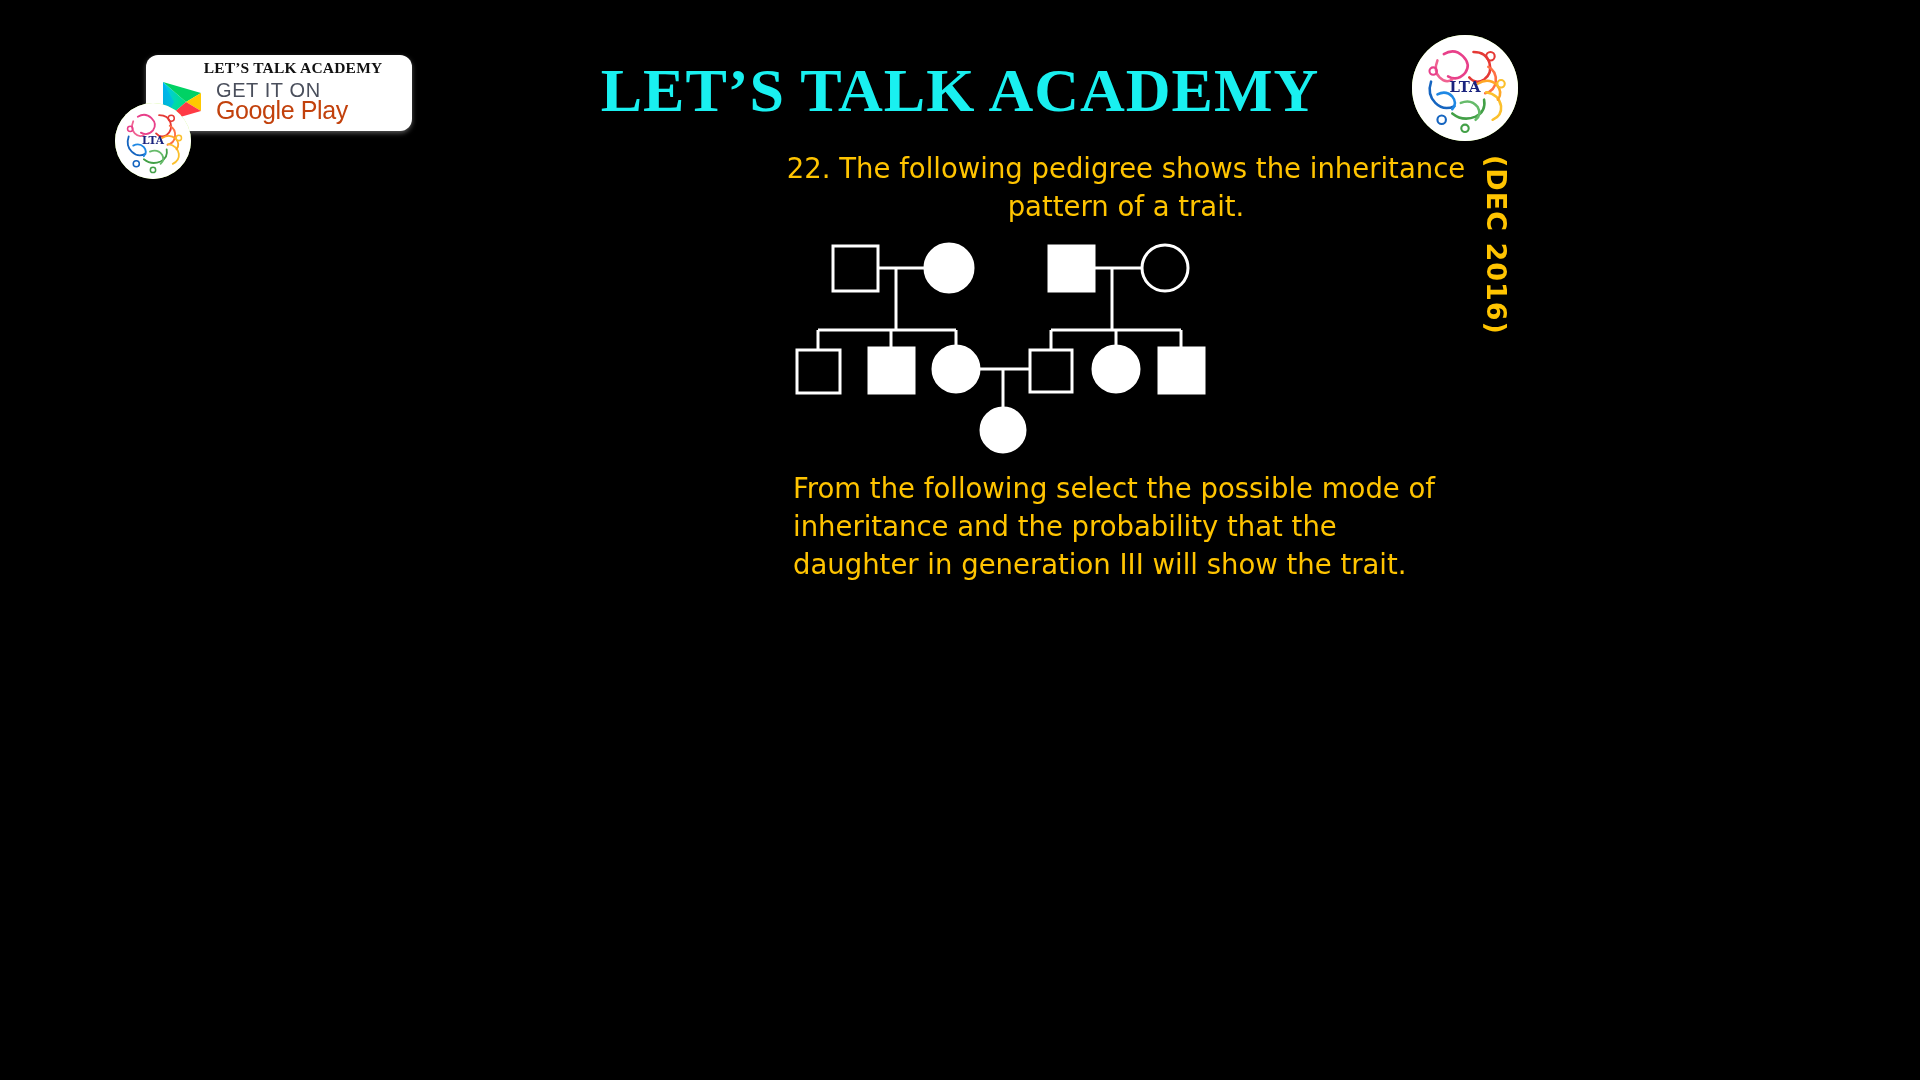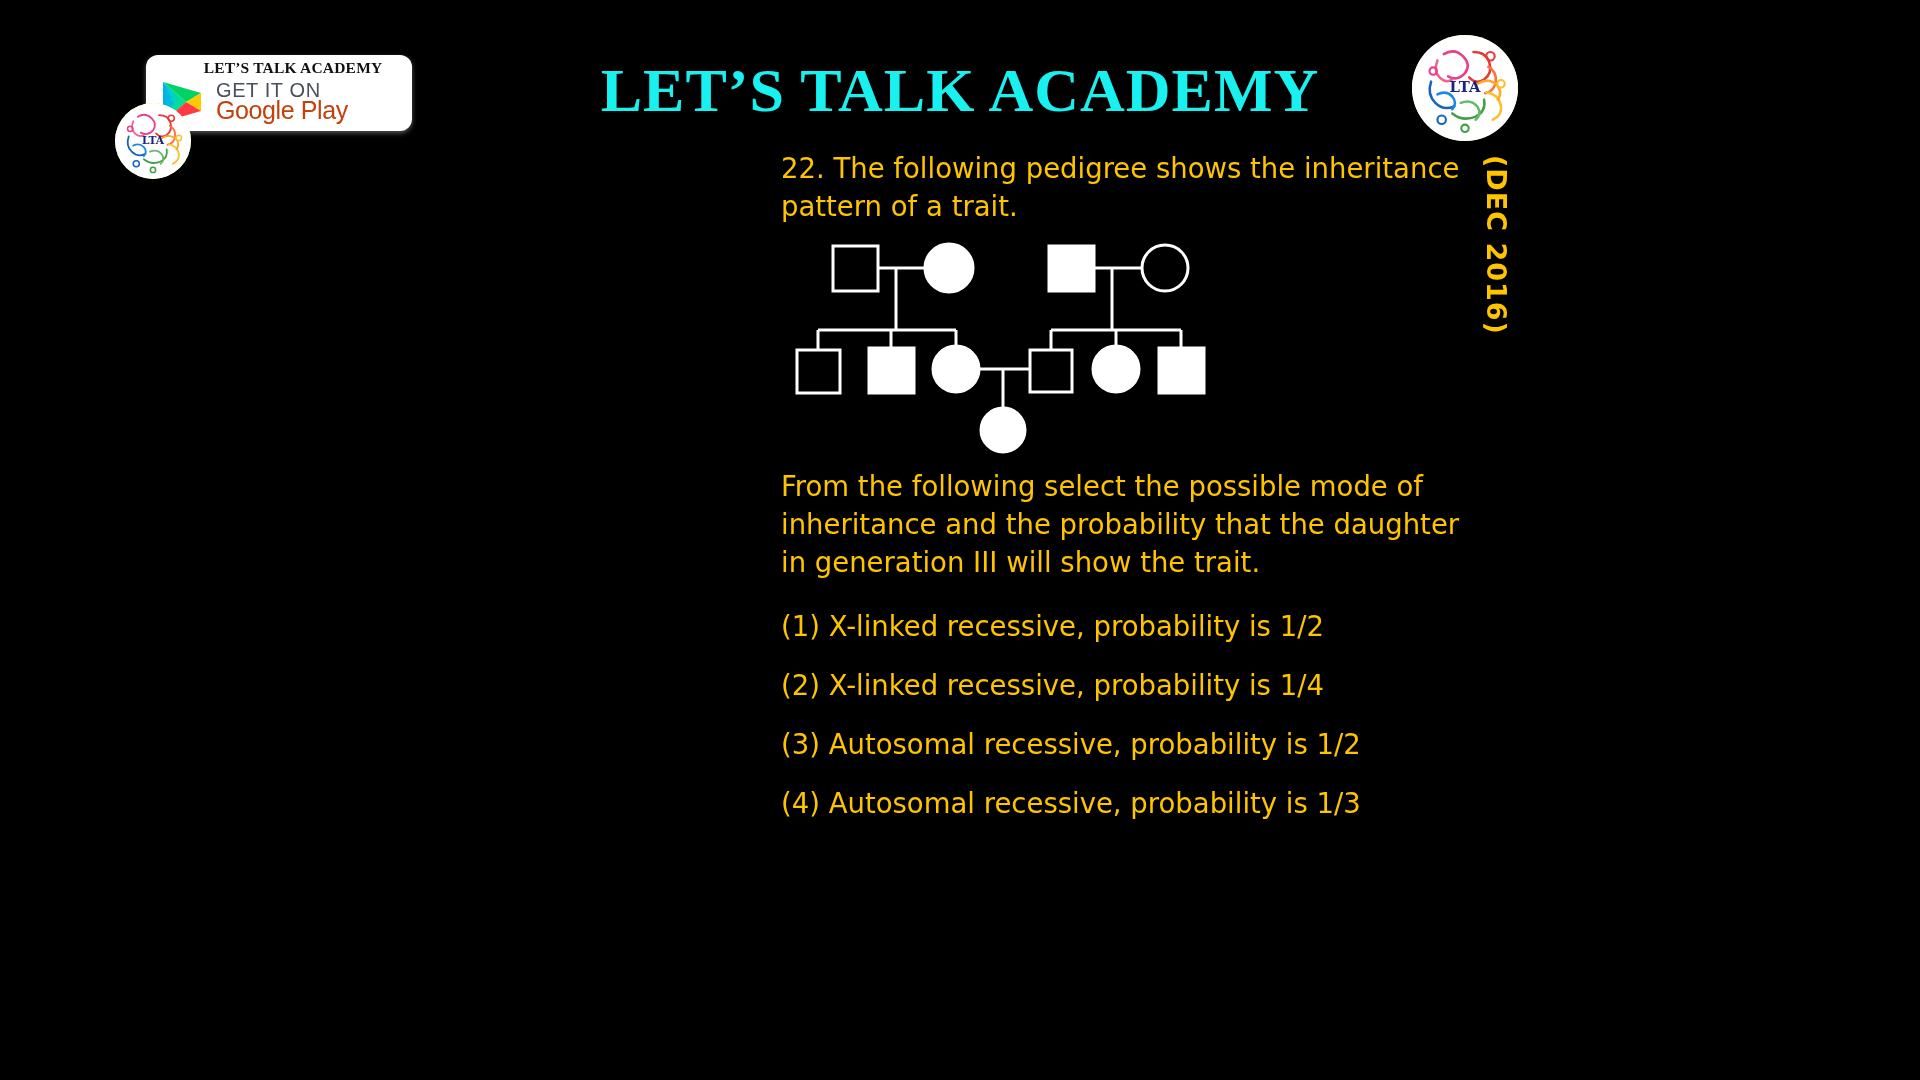--- a/index.html
+++ b/index.html
@@ -139,22 +139,22 @@
     top: 150px;
     width: 690px;
   }
   .q-text {
     color: #ffc400;
     font-family: "DejaVu Sans", sans-serif;
     font-size: 27.5px;
     line-height: 1.38;
     font-weight: normal;
   }
-  #question-stem { margin: 0; }
-  #question-prompt { margin: 0; }
+  #question-stem { margin: 0; text-align: center; }
+  #question-prompt { margin: 12px; }
   .option-row {
     color: #ffc400;
     font-family: "DejaVu Sans", sans-serif;
     font-size: 27.5px;
     line-height: 1.35;
     margin-top: 22px;
     white-space: nowrap;
   }
   #prompt-block { margin-top: 10px; }
   #options-block { margin-top: 26px; }
@@ -259,26 +259,20 @@
 <div id="content">
 
   <p id="question-stem" class="q-text">22. The following pedigree shows the inheritance pattern of a trait.</p>
 
   <div style="height:232px"></div>
 
   <div id="prompt-block">
     <p id="question-prompt" class="q-text">From the following select the possible mode of inheritance and the probability that the daughter in generation III will show the trait.</p>
   </div>
 
-  <div id="options-block">
-    <div class="option-row">(1) X-linked recessive, probability is 1/2</div>
-    <div class="option-row">(2) X-linked recessive, probability is 1/4</div>
-    <div class="option-row">(3) Autosomal recessive, probability is 1/2</div>
-    <div class="option-row">(4) Autosomal recessive, probability is 1/3</div>
-  </div>
 </div>
 
 <div id="pedigree">
   <svg width="450" height="225" viewBox="0 0 450 225">
     <g stroke="#ffffff" stroke-width="3" fill="none">
 
       <line x1="84" y1="30" x2="146" y2="30"></line>
 
       <line x1="300" y1="30" x2="362" y2="30"></line>
 

